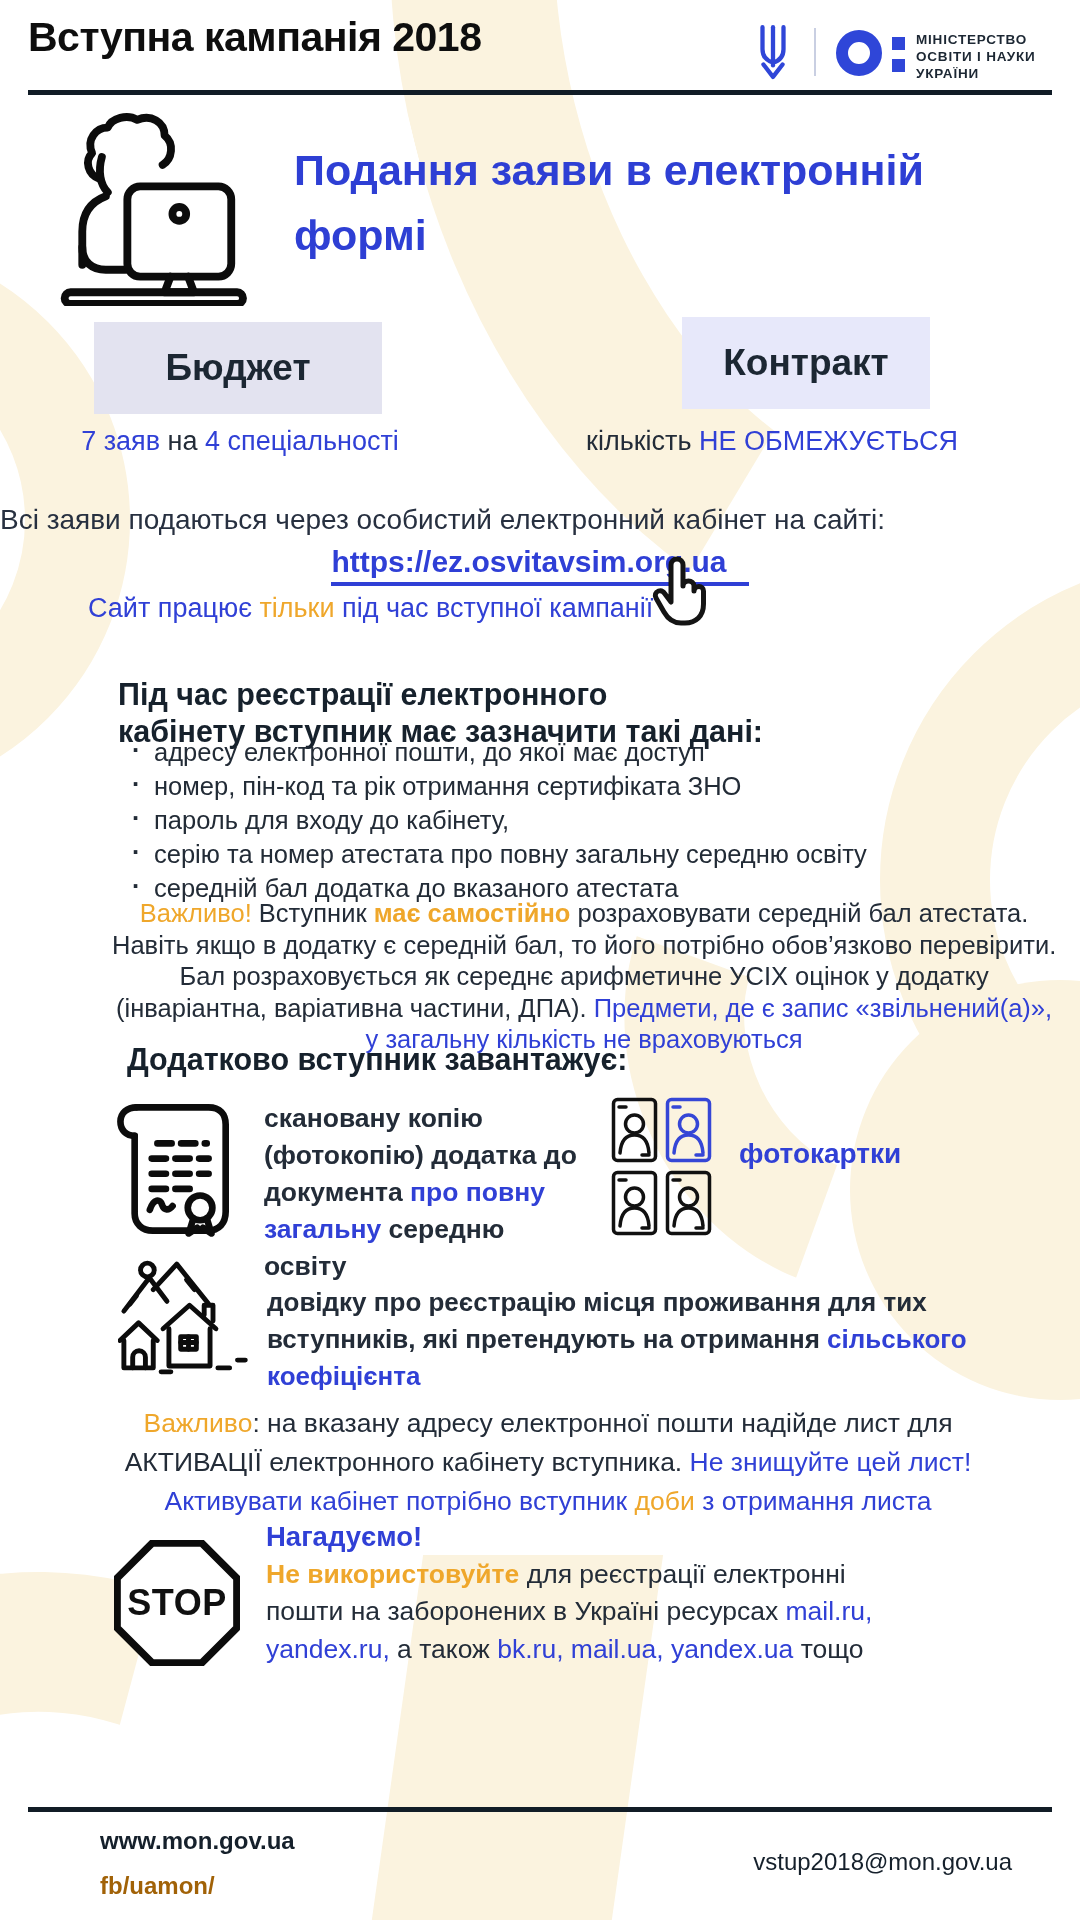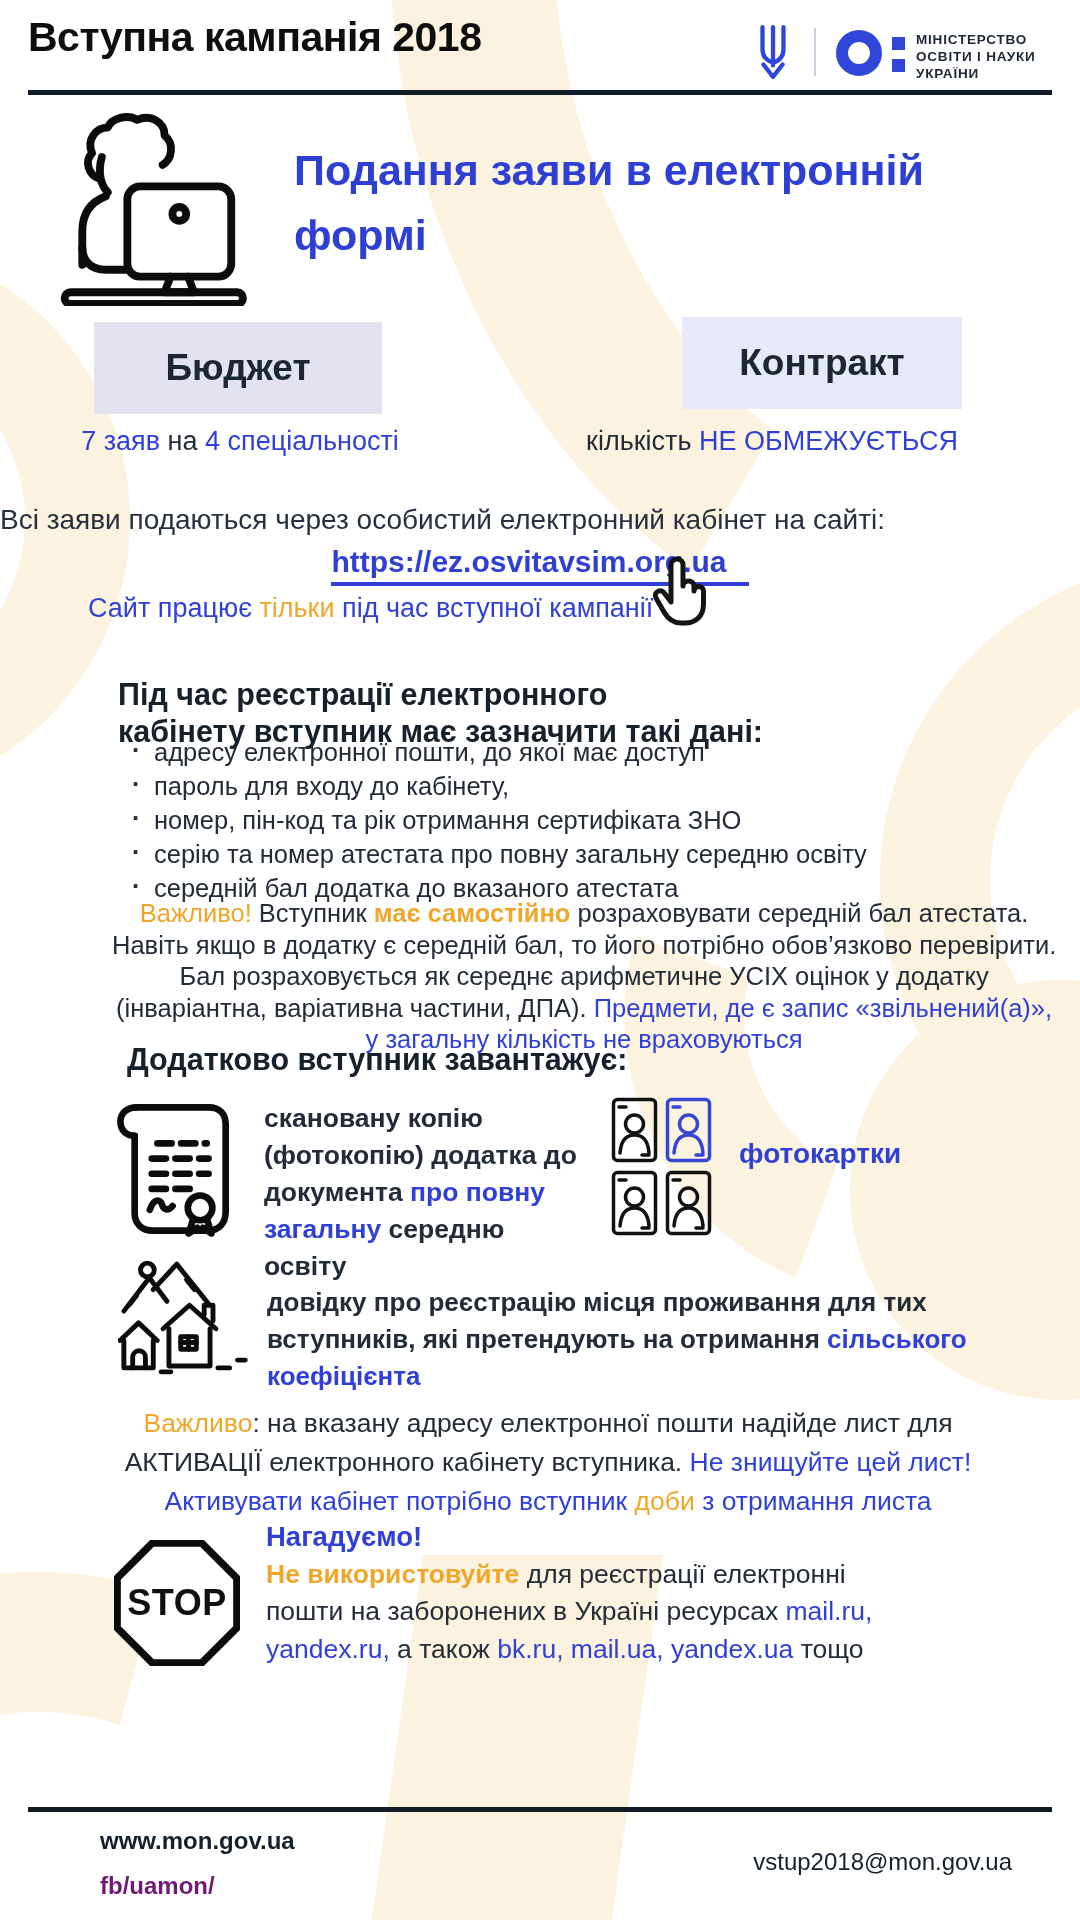--- a/index.html
+++ b/index.html
@@ -42,21 +42,21 @@
   .ministry { left:916px; top:31px; font-size:13.5px; font-weight:700; letter-spacing:0.8px;
     color:#1c2733; line-height:17px; }
   .rule { left:28px; width:1024px; height:5px; background:#111c26; }
   
   .hero-title { left:294px; top:138px; width:750px; font-size:43px; font-weight:800;
     color:#2e3fd4; line-height:1.5; }
   
   .track-box { height:92px; display:flex; align-items:center; justify-content:center;
     font-size:37px; font-weight:800; color:#1c2733; }
   .box-budget { left:94px; top:322px; width:288px; background:#e3e3f0; }
-  .box-contract { left:682px; top:317px; width:280px; background:#e7e8fa; }
+  .box-contract { left:682px; top:317px; width:248px; background:#e7e8fa; }
   .track-line { top:426px; width:380px; text-align:center; font-size:27px; }
   
   .site-intro { left:0; top:504px; width:876px; text-align:center; font-size:28px; color:#273040; }
   .site-url-wrap { left:0; top:545px; width:1080px; text-align:center; }
   .site-url { display:inline-block; font-size:30px; font-weight:700; color:#2f3fd6;
     border-bottom:4px solid #2f3fd6; padding:0 22px 3px 0; text-decoration:none; }
   .site-note { left:88px; top:593px; font-size:27px; }
   
   .reg-heading { left:118px; top:676px; font-size:30.5px; font-weight:800; color:#16212c; line-height:37px; }
   .reg-list { left:128px; top:738px; list-style:none; }
@@ -73,21 +73,21 @@
     line-height:37px; color:#1e2833; }
   .imp2 { left:0; top:1404px; width:1080px; text-align:center; font-size:26.5px; line-height:39px;margin-left:8px; }
   
   .stop-wrap { left:114px; top:1540px; width:126px; height:126px; }
   .stop-label { position:absolute; inset:0; display:flex; align-items:center; justify-content:center;
     font-size:36px; font-weight:700; letter-spacing:0.5px; color:#101010; }
   .reminder { left:266px; top:1518px; font-size:26.5px; line-height:37.5px; }
   .reminder-heading { font-size:27.5px; font-weight:800; }
   
   .footer-site { left:100px; top:1827px; font-size:24px; font-weight:700; color:#15202b; }
-  .footer-fb { left:100px; top:1872px; font-size:24px; font-weight:700; color:#701a75; }
+  .footer-fb { left:100px; top:1872px; font-size:24px; font-weight:700; color:#a16207; }
   .footer-email { right:68px; top:1848px; font-size:24px; font-weight:400; color:#15202b; }
   svg { display:block; }
 </style>
 </head>
 <body>
 
 <div class="page">
 
   <div class="bg arc-top"></div>
   <div class="bg arc-left"></div>
@@ -154,22 +154,22 @@
     </svg>
   </div>
   <div class="abs site-note nowrap"><span class="t-blue">Сайт працює </span><span class="t-yellow">тільки</span><span class="t-blue"> під час вступної кампанії</span></div>
 
   <div class="abs reg-heading">
     <div>Під час реєстрації електронного</div>
     <div>кабінету вступник має зазначити такі дані:</div>
   </div>
   <ul class="abs reg-list">
     <li>адресу електронної пошти, до якої має доступ</li>
+    <li>номер, пін-код та рік отримання сертифіката ЗНО</li>
     <li>пароль для входу до кабінету,</li>
-    <li>номер, пін-код та рік отримання сертифіката ЗНО</li>
     <li>серію та номер атестата про повну загальну середню освіту</li>
     <li>середній бал додатка до вказаного атестата</li>
   </ul>
 
   <div class="abs imp1">
     <div class="nowrap"><span class="t-yellow">Важливо!</span><span class="t-dark"> Вступник </span><span class="t-yellow b">має самостійно</span><span class="t-dark"> розраховувати середній бал атестата.</span></div>
     <div class="nowrap t-dark">Навіть якщо в додатку є середній бал, то його потрібно обов’язково перевірити.</div>
     <div class="nowrap t-dark">Бал розраховується як середнє арифметичне УСІХ оцінок у додатку</div>
     <div class="nowrap"><span class="t-dark">(інваріантна, варіативна частини, ДПА). </span><span class="t-blue">Предмети, де є запис «звільнений(а)»,</span></div>
     <div class="nowrap t-blue">у загальну кількість не враховуються</div>

